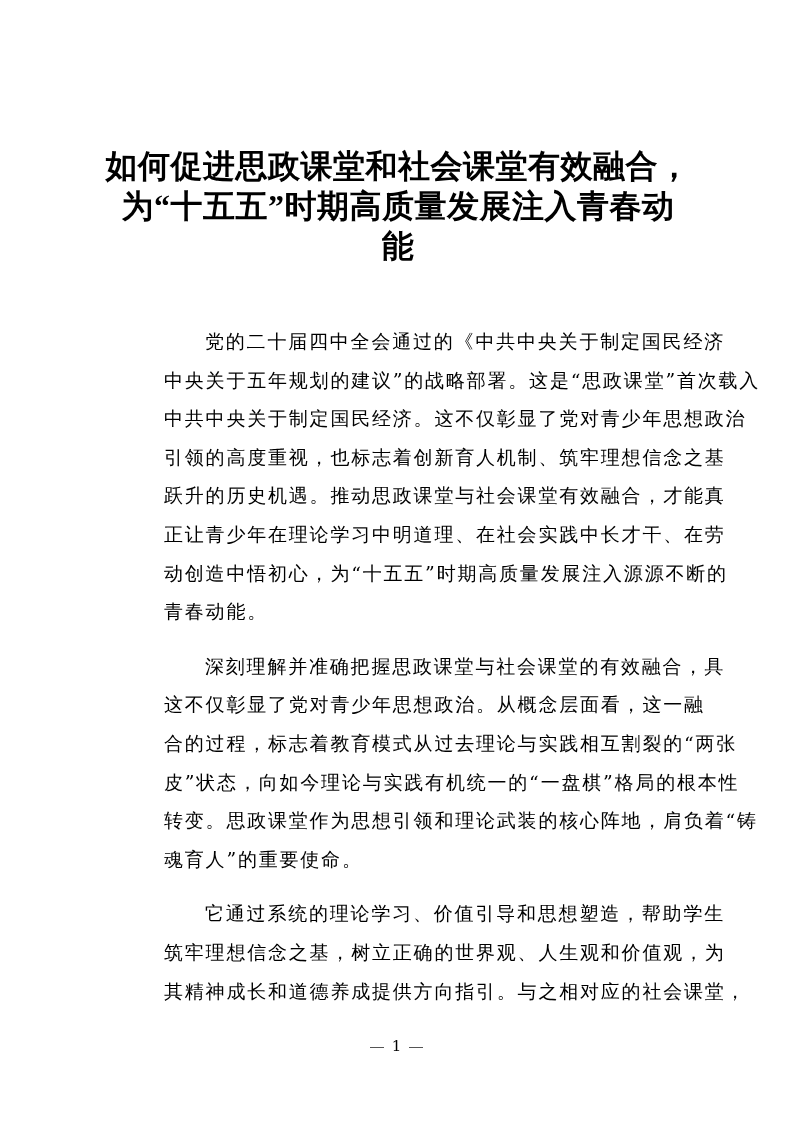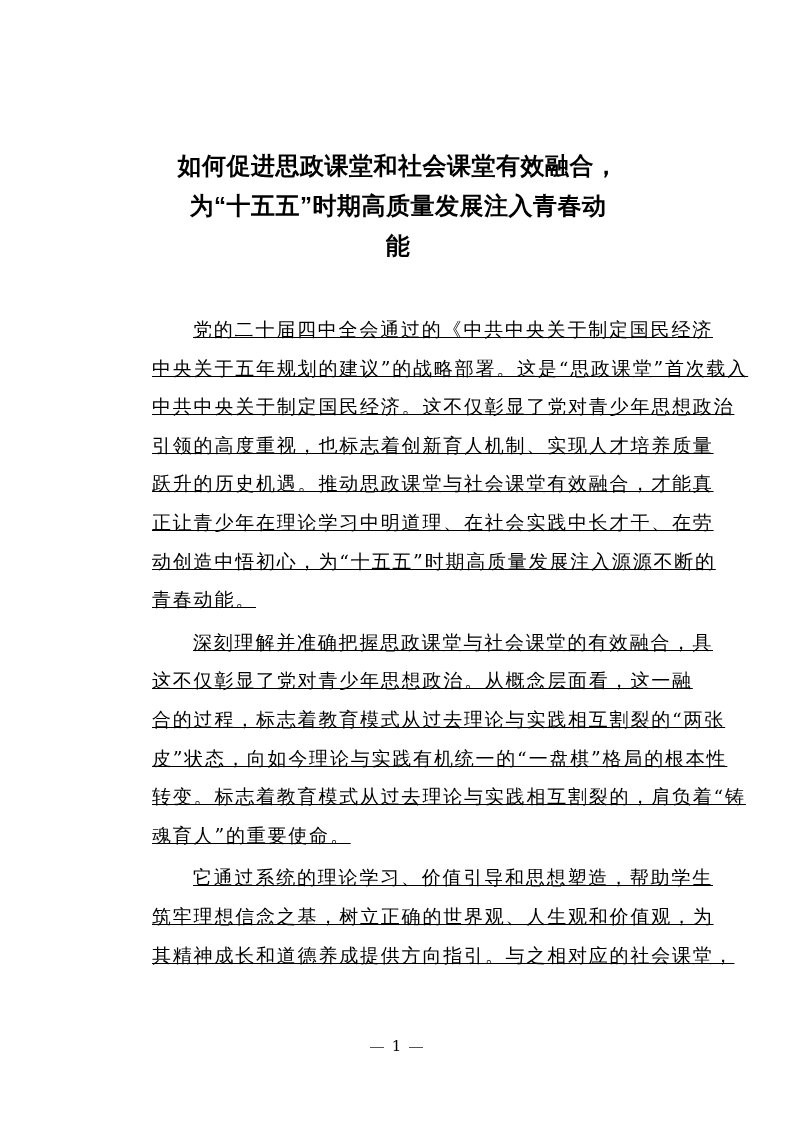--- a/index.html
+++ b/index.html
@@ -20,46 +20,45 @@
       width: 793px;
       height: 1122px;
       background: #ffffff;
     }
     .title {
       position: absolute;
       left: 104px;
       top: 146px;
       width: 588px;
       margin: 0;
-      font-family: Liberation Sans, sans-serif;
+      font-family: Liberation Serif, serif;
       font-weight: bold;
-      font-size: 24px;
+      font-size: 32px;
       line-height: 40px;
       text-align: center;
       letter-spacing: 0.5px;
     }
     .title-line {
       display: block;
       white-space: nowrap;
     }
     .body-text {
       position: absolute;
       left: 107px;
       top: 306px;
       width: 582px;
       font-family: "DejaVu Serif", "Liberation Serif", serif;
       font-size: 19px;
       line-height: 38.6px;
       letter-spacing: 1.8px;
       text-align: justify;
     }
     .para {
-      margin: 4px;
+      margin: 16px;
       text-indent: 41px;
-      text-decoration: underline;
     }
     .line {
       display: block;
       white-space: nowrap;
       text-align: justify;
       text-align-last: justify;
       height: 38.6px;
     }
     .line.first {
       padding-left: 41px;
@@ -95,32 +94,32 @@
     <span class="title-line">如何促进思政课堂和社会课堂有效融合，</span>
     <span class="title-line">为“十五五”时期高质量发展注入青春动</span>
     <span class="title-line">能</span>
   </h1>
 
   <div class="body-text">
     <div class="para">
       <span class="line first">党的二十届四中全会通过的《中共中央关于制定国民经济</span>
       <span class="line">中央关于五年规划的建议”的战略部署。这是“思政课堂”首次载入</span>
       <span class="line">中共中央关于制定国民经济。这不仅彰显了党对青少年思想政治</span>
-      <span class="line">引领的高度重视，也标志着创新育人机制、实现人才培养质量</span>
+      <span class="line">引领的高度重视，也标志着创新育人机制、筑牢理想信念之基</span>
       <span class="line">跃升的历史机遇。推动思政课堂与社会课堂有效融合，才能真</span>
       <span class="line">正让青少年在理论学习中明道理、在社会实践中长才干、在劳</span>
       <span class="line">动创造中悟初心，为“十五五”时期高质量发展注入源源不断的</span>
       <span class="line last">青春动能。</span>
     </div>
     <div class="para">
       <span class="line first">深刻理解并准确把握思政课堂与社会课堂的有效融合，具</span>
       <span class="line">这不仅彰显了党对青少年思想政治。从概念层面看，这一融</span>
       <span class="line">合的过程，标志着教育模式从过去理论与实践相互割裂的“两张</span>
       <span class="line">皮”状态，向如今理论与实践有机统一的“一盘棋”格局的根本性</span>
-      <span class="line">转变。标志着教育模式从过去理论与实践相互割裂的，肩负着“铸</span>
+      <span class="line">转变。思政课堂作为思想引领和理论武装的核心阵地，肩负着“铸</span>
       <span class="line last">魂育人”的重要使命。</span>
     </div>
     <div class="para">
       <span class="line first">它通过系统的理论学习、价值引导和思想塑造，帮助学生</span>
       <span class="line">筑牢理想信念之基，树立正确的世界观、人生观和价值观，为</span>
       <span class="line">其精神成长和道德养成提供方向指引。与之相对应的社会课堂，</span>
     </div>
   </div>
 
   <div class="footer">

